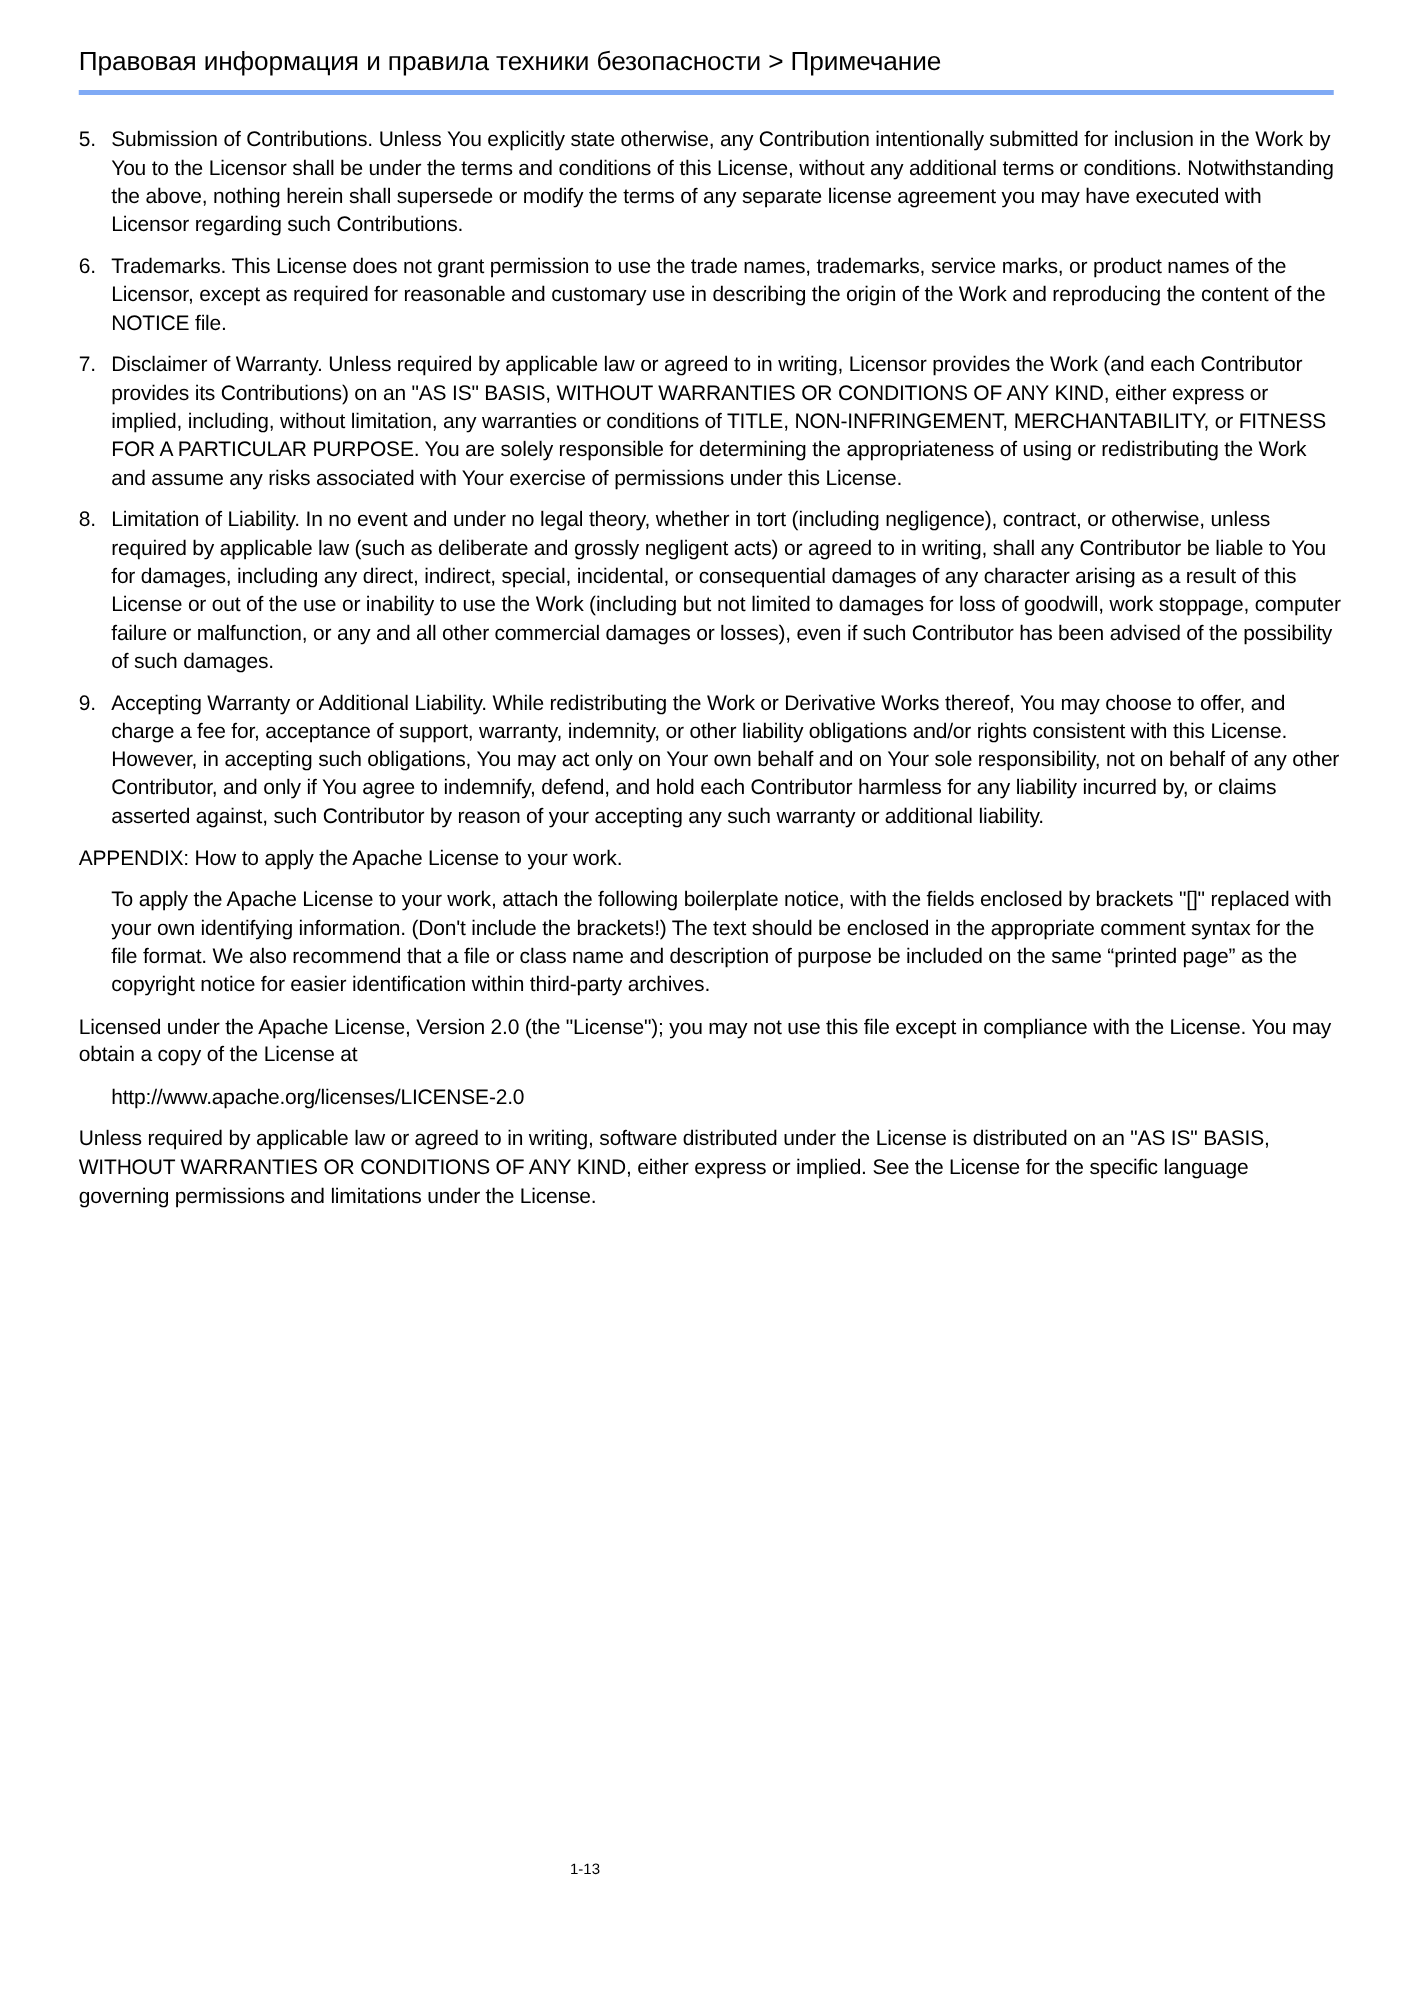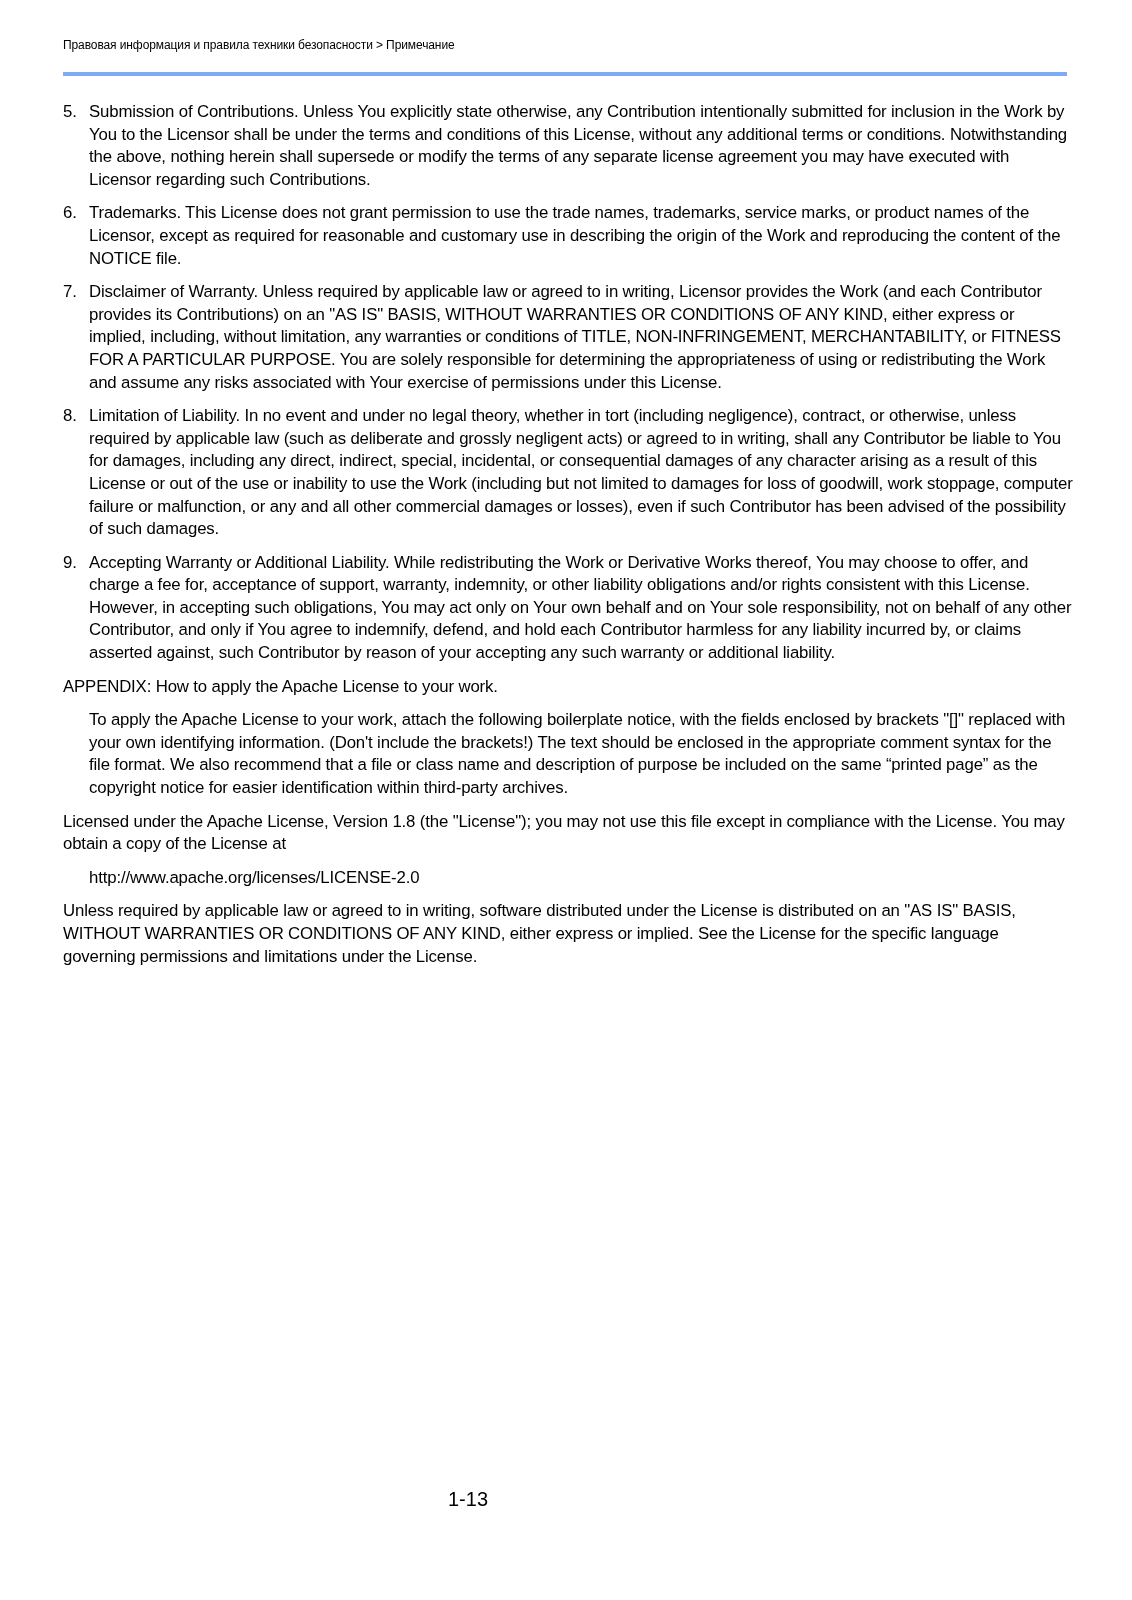--- a/index.html
+++ b/index.html
@@ -1,26 +1,26 @@
 <!DOCTYPE html>
 <html><head>
 <meta charset="utf-8">
 <style>
   html, body { margin: 0; padding: 0; background: #ffffff; }
   body { width: 1132px; height: 1600px; position: relative; overflow: hidden;
          font-family: "Liberation Sans", sans-serif; color: #000; }
-  .header { position: absolute; left: 63px; top: 38px; font-size: 12px; letter-spacing: -0.1px; }
+  .header { position: absolute; left: 63px; top: 38px; font-size: 21px; letter-spacing: -0.1px; }
   .rule { position: absolute; left: 63px; top: 72px; width: 1004px; height: 4px; background: #80aaf5; }
   .content { position: absolute; left: 63px; top: 101px; width: 1010px; font-size: 16.8px; line-height: 22.6px; letter-spacing: -0.15px; }
   ol.items { list-style: none; margin: 0; padding: 0; }
   ol.items li { position: relative; padding-left: 26px; margin-bottom: 11px; }
   ol.items li .num { position: absolute; left: 0; top: 0; }
   .p { margin: 0 0 11px 0; }
   .indent { padding-left: 26px; }
-  .pagenum { position: absolute; left: 0; width: 936px; text-align: center; top: 1488px; font-size: 20px; }
+  .pagenum { position: absolute; left: 0; width: 936px; text-align: center; top: 1488px; font-size: 12px; }
 </style>
 </head>
 <body>
 
 <div class="header">Правовая информация и правила техники безопасности &gt; Примечание</div>
 <div class="rule"></div>
 
 <div class="content">
   <ol class="items">
     <li>
@@ -39,18 +39,18 @@
       <span class="num">8.</span>
       <span>Limitation of Liability. In no event and under no legal theory, whether in tort (including negligence), contract, or otherwise, unless required by applicable law (such as deliberate and grossly negligent acts) or agreed to in writing, shall any Contributor be liable to You for damages, including any direct, indirect, special, incidental, or consequential damages of any character arising as a result of this License or out of the use or inability to use the Work (including but not limited to damages for loss of goodwill, work stoppage, computer failure or malfunction, or any and all other commercial damages or losses), even if such Contributor has been advised of the possibility of such damages.</span>
     </li>
     <li>
       <span class="num">9.</span>
       <span>Accepting Warranty or Additional Liability. While redistributing the Work or Derivative Works thereof, You may choose to offer, and charge a fee for, acceptance of support, warranty, indemnity, or other liability obligations and/or rights consistent with this License. However, in accepting such obligations, You may act only on Your own behalf and on Your sole responsibility, not on behalf of any other Contributor, and only if You agree to indemnify, defend, and hold each Contributor harmless for any liability incurred by, or claims asserted against, such Contributor by reason of your accepting any such warranty or additional liability.</span>
     </li>
   </ol>
   <p class="p">APPENDIX: How to apply the Apache License to your work.</p>
   <p class="p indent">To apply the Apache License to your work, attach the following boilerplate notice, with the fields enclosed by brackets "[]" replaced with your own identifying information. (Don't include the brackets!) The text should be enclosed in the appropriate comment syntax for the file format. We also recommend that a file or class name and description of purpose be included on the same “printed page” as the copyright notice for easier identification within third-party archives.</p>
-  <p class="p">Licensed under the Apache License, Version 1.8 (the "License"); you may not use this file except in compliance with the License. You may obtain a copy of the License at</p>
+  <p class="p">Licensed under the Apache License, Version 2.0 (the "License"); you may not use this file except in compliance with the License. You may obtain a copy of the License at</p>
   <p class="p indent">http://www.apache.org/licenses/LICENSE-2.0</p>
   <p class="p">Unless required by applicable law or agreed to in writing, software distributed under the License is distributed on an "AS IS" BASIS, WITHOUT WARRANTIES OR CONDITIONS OF ANY KIND, either express or implied. See the License for the specific language governing permissions and limitations under the License.</p>
 </div>
 
 <div class="pagenum">1-13</div>
 
 </body></html>

